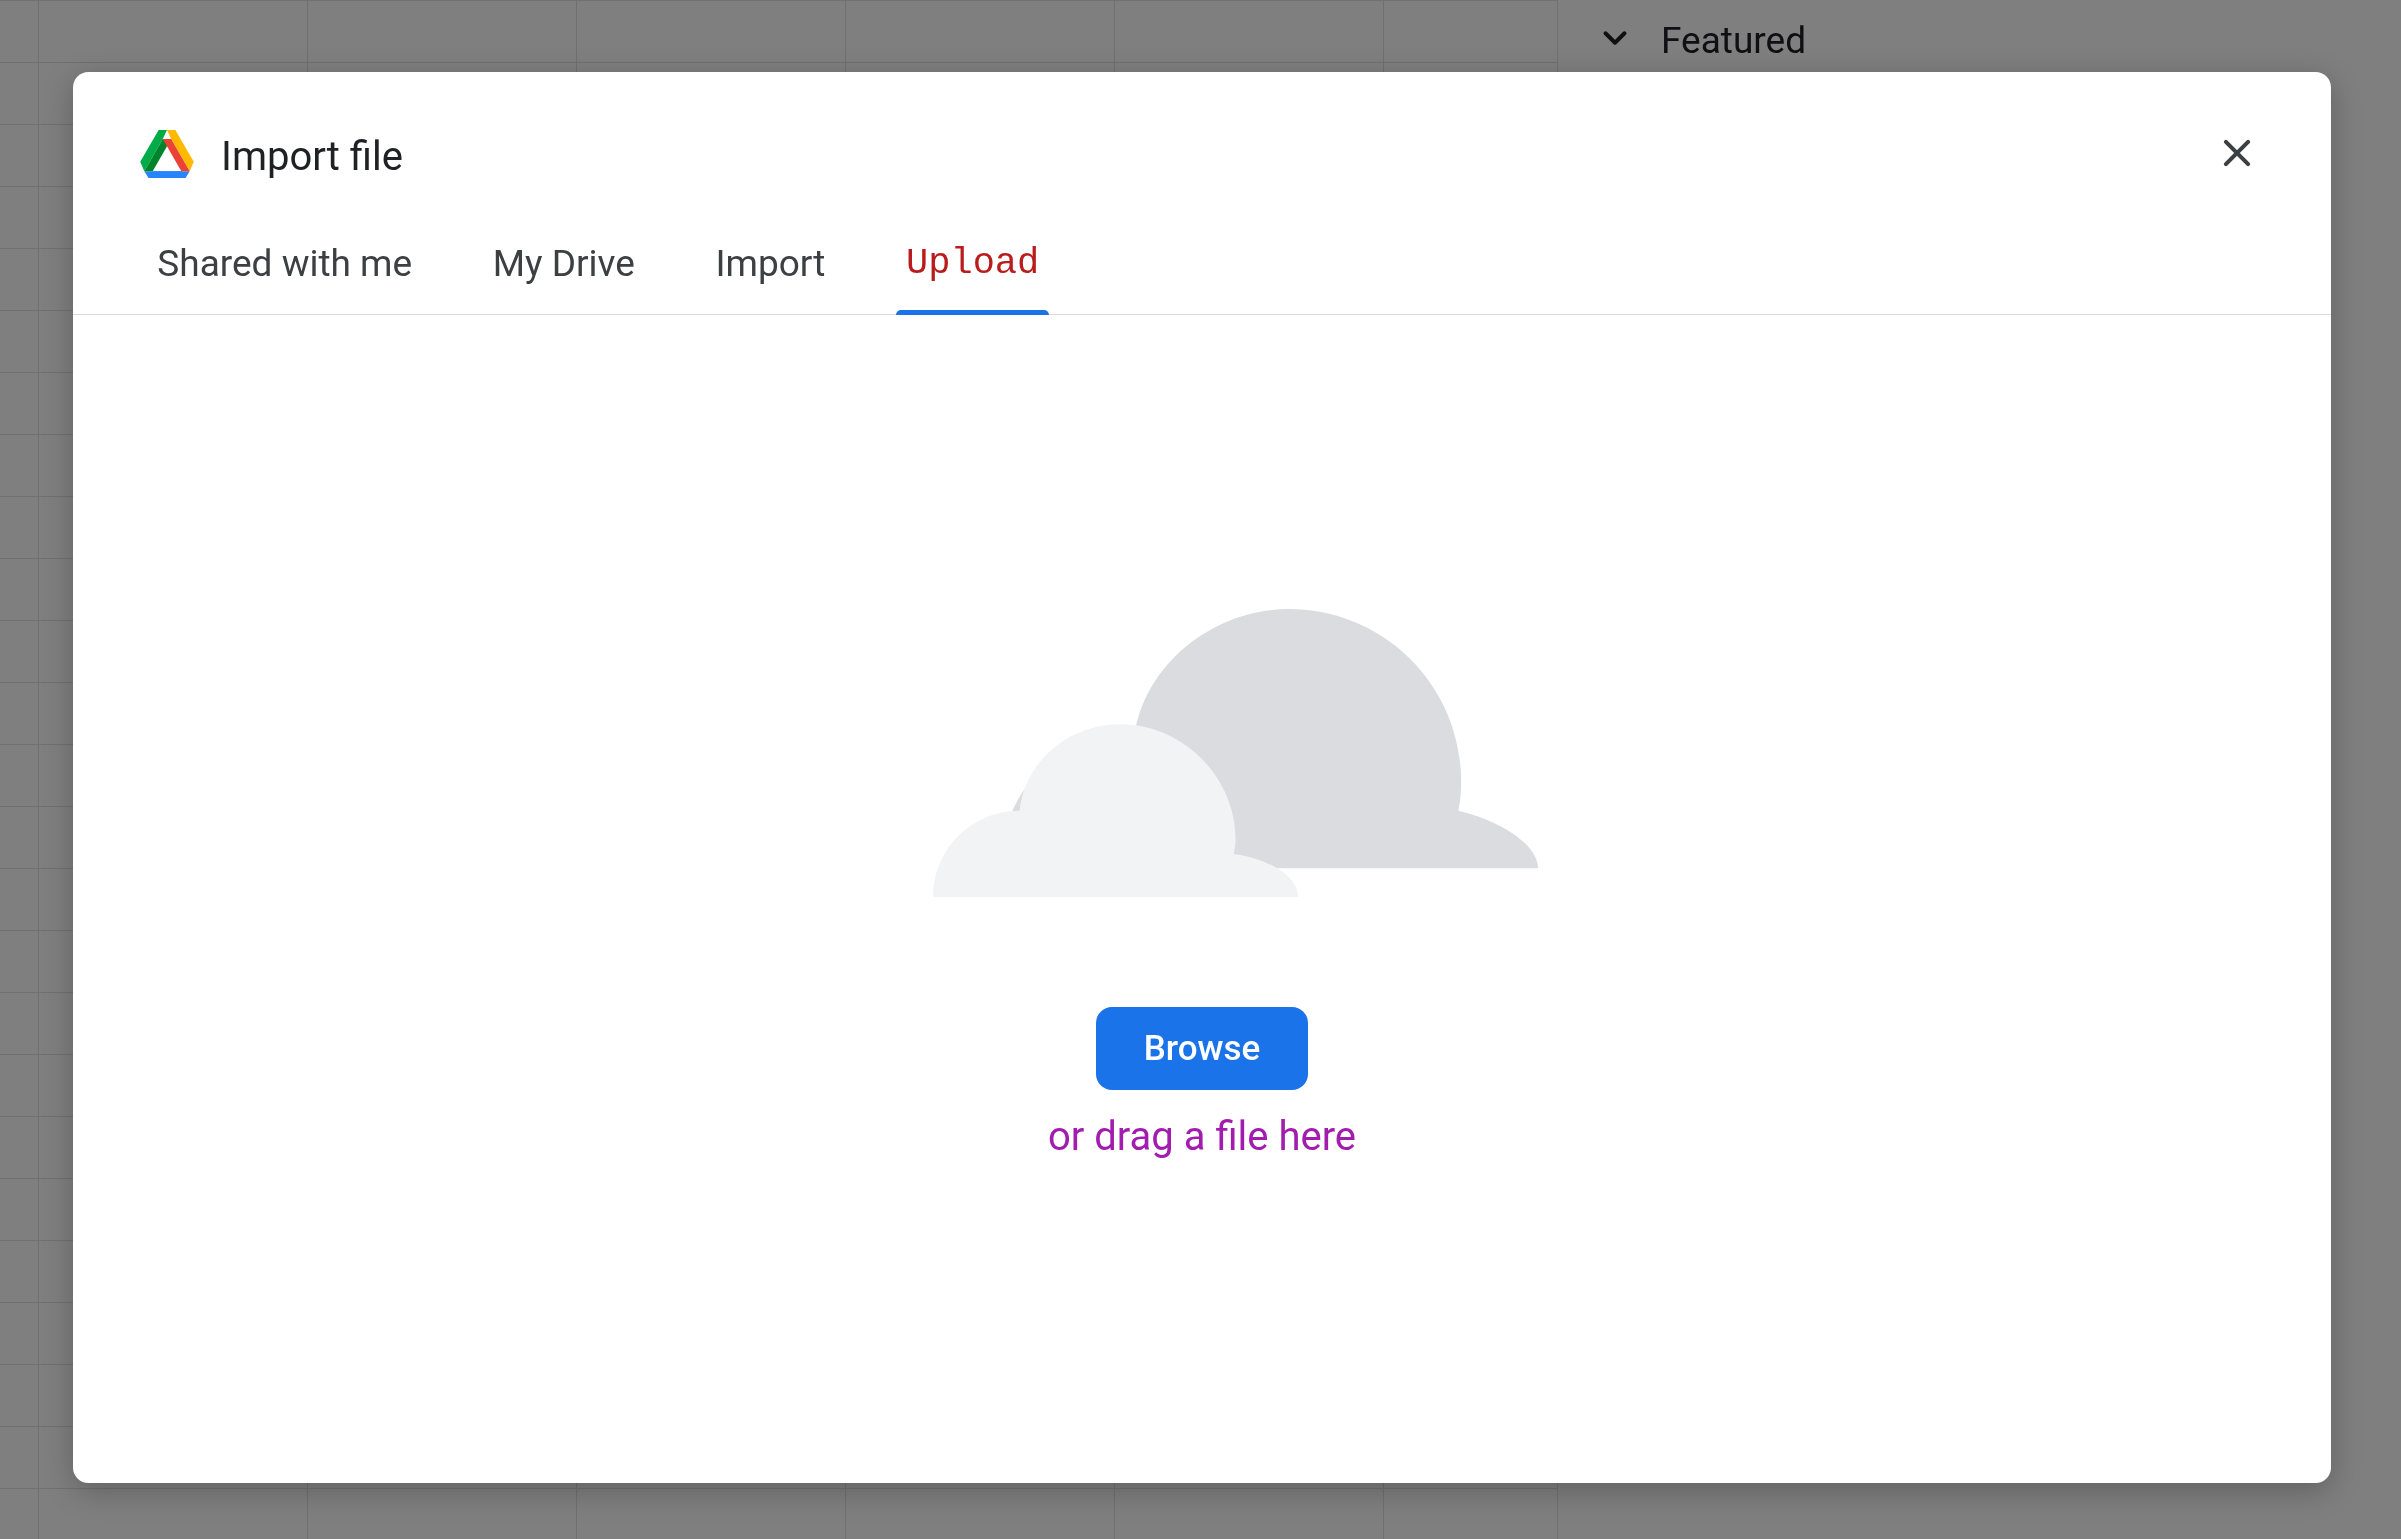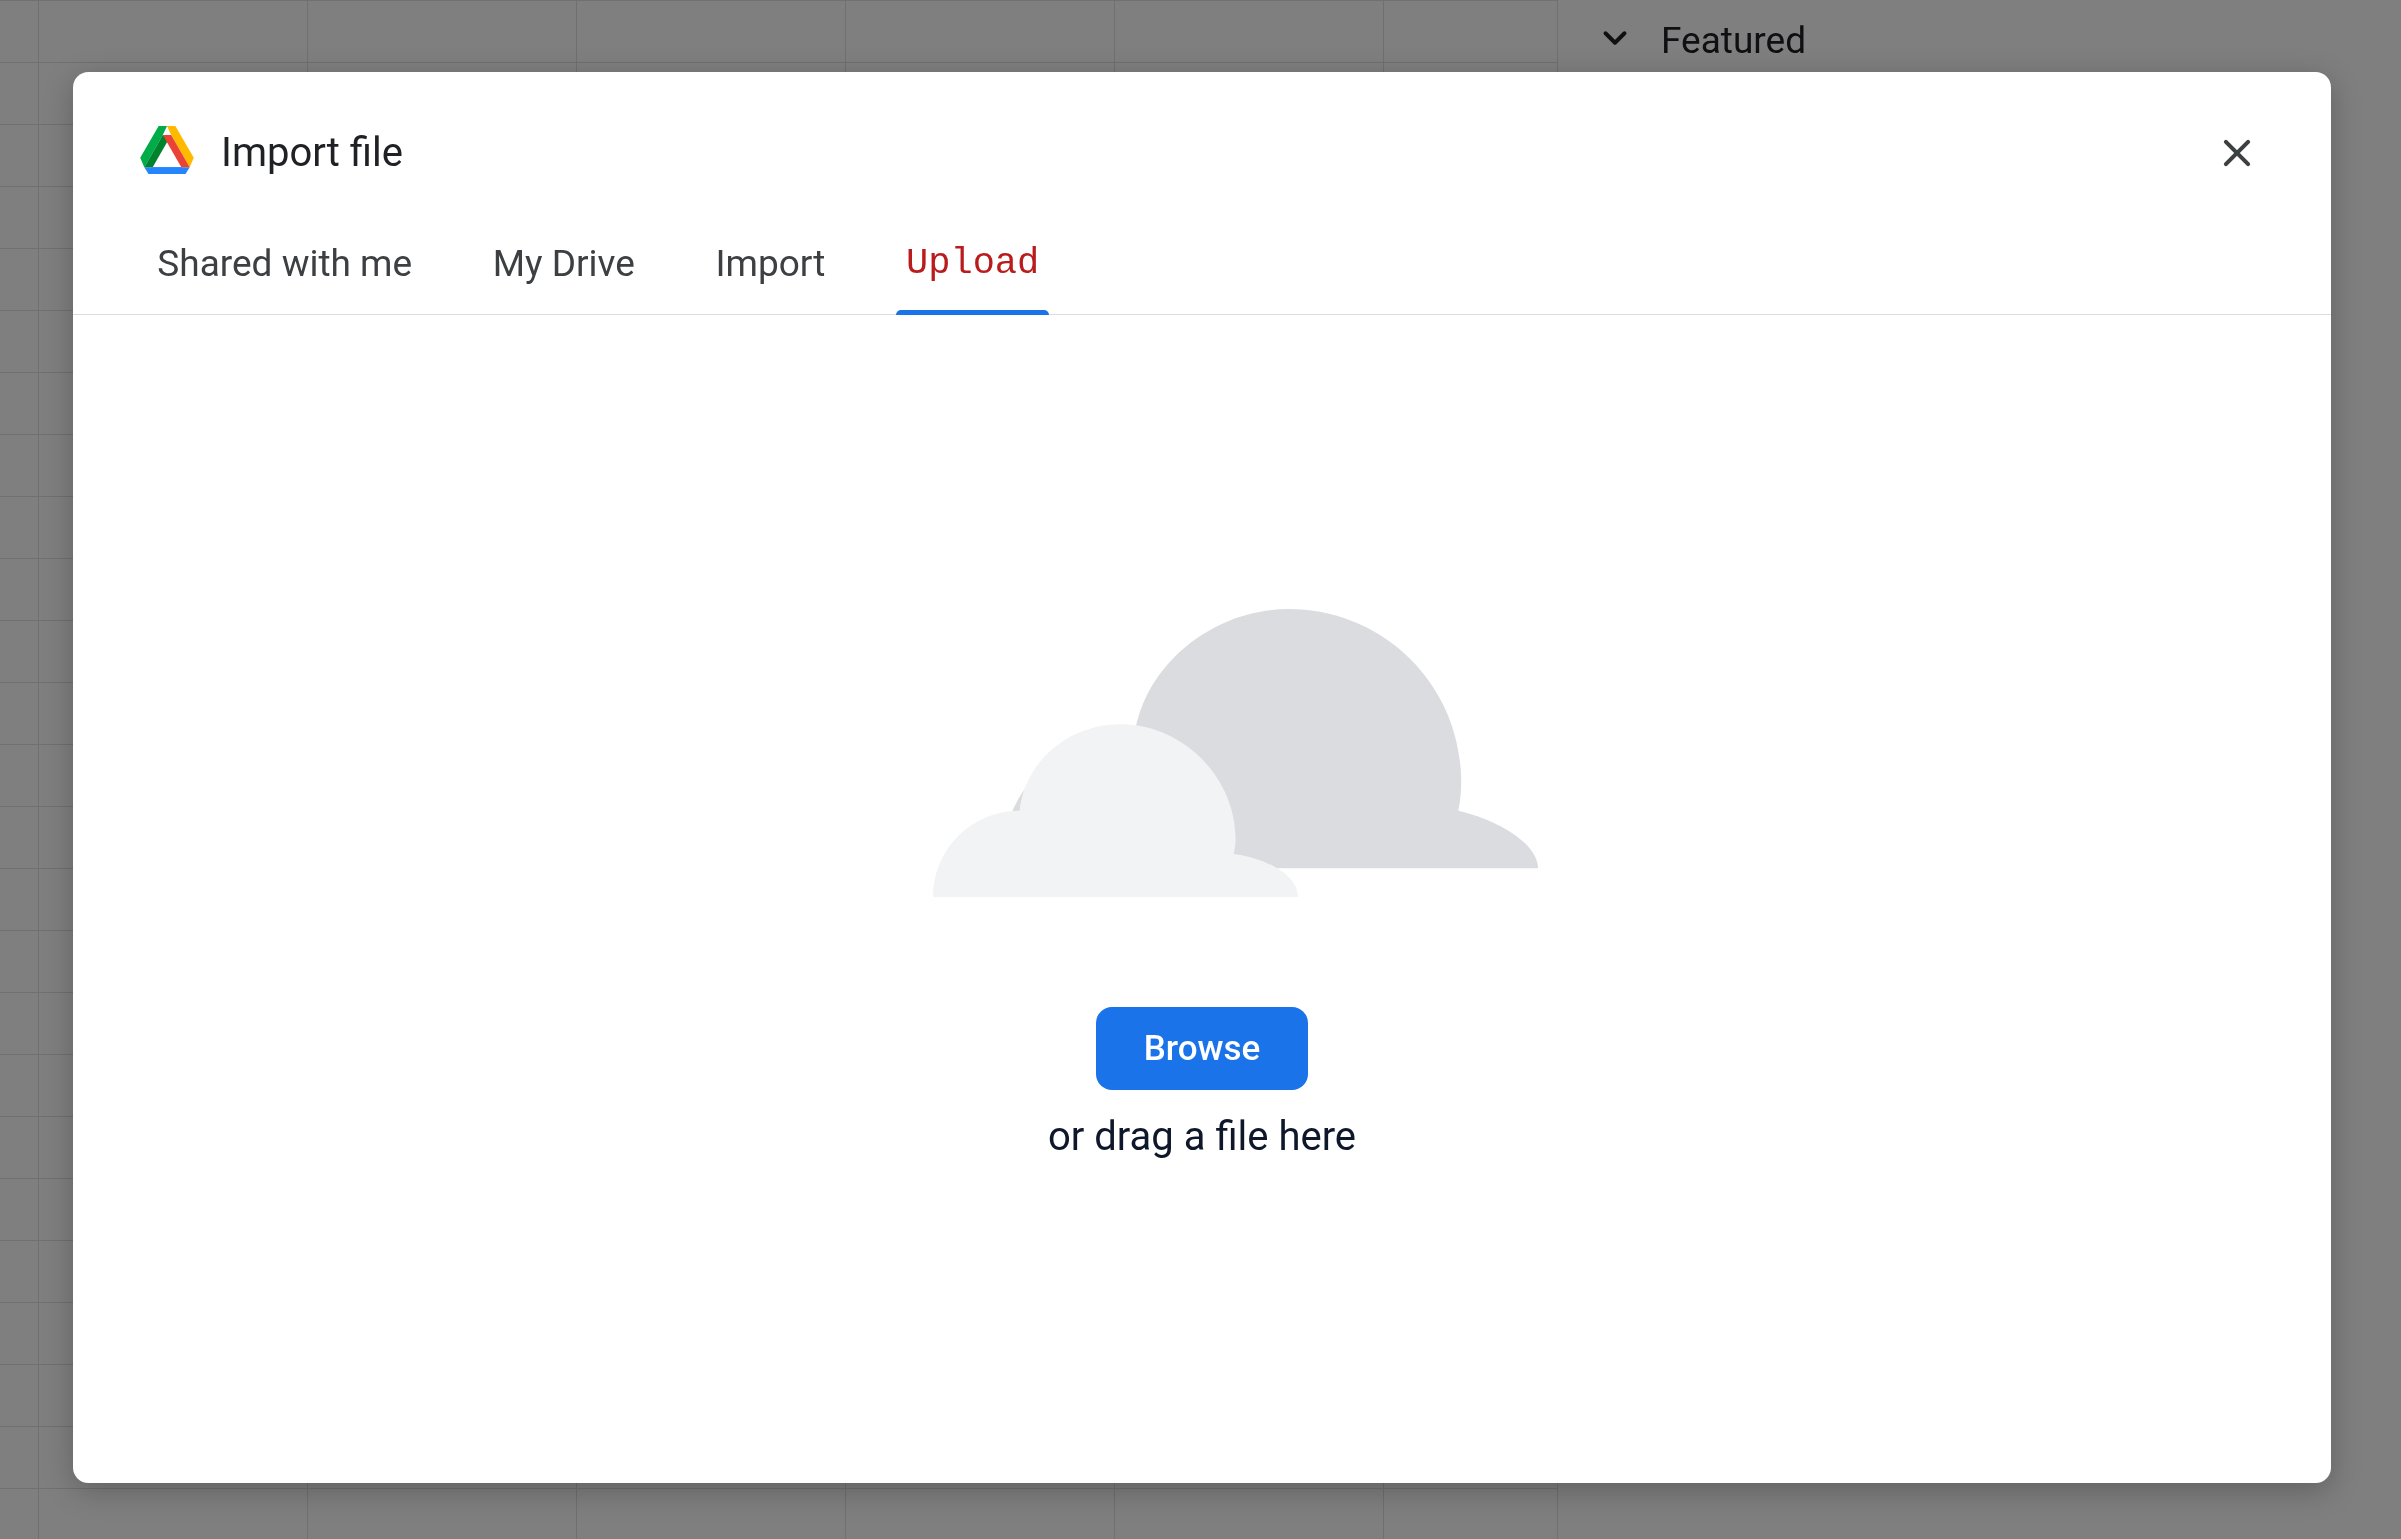--- a/index.html
+++ b/index.html
@@ -66,21 +66,21 @@
       height: 1411px;
       background: #fff;
       border-radius: 15.4px;
       box-shadow: 0 7.7px 31px rgba(0, 0, 0, 0.24);
       display: flex;
       flex-direction: column;
     }
 
     .dialog-header {
       display: flex;
-      align-items: flex-start;
+      align-items: flex-end;
       justify-content: space-between;
       padding: 54px 67px 35px 67px;
     }
 
     .dialog-title-wrap {
       display: flex;
       align-items: center;
       gap: 27px;
     }
 
@@ -154,21 +154,21 @@
       font-weight: 500;
       padding: 21px 48px;
       border-radius: 16px;
       cursor: pointer;
       font-family: inherit;
     }
 
     .drag-text {
       margin-top: 23px;
       font-size: 40px;
-      color: #0f172a;
+      color: #a21caf;
     }
   </style>
 </head>
 <body>
 
 <div class="bg-spreadsheet">
   <div class="bg-grid"></div>
   <div class="bg-sidebar">
     <div class="sidebar-section">
       <span>

